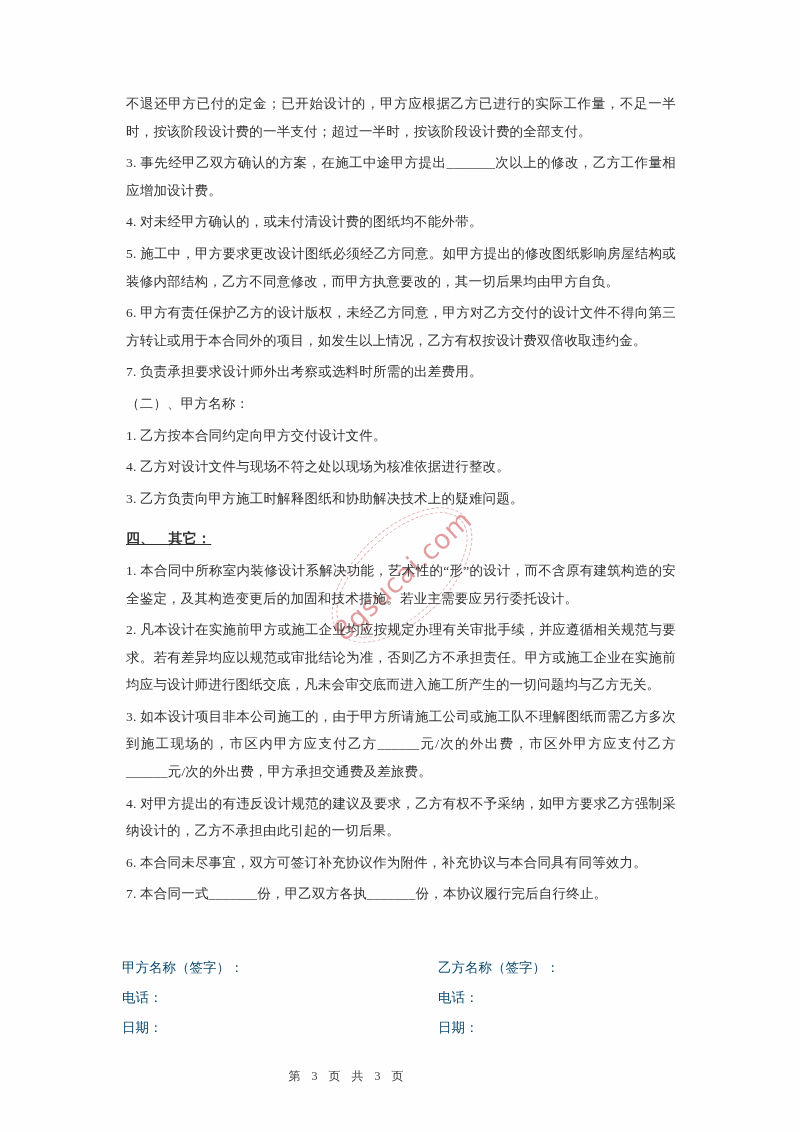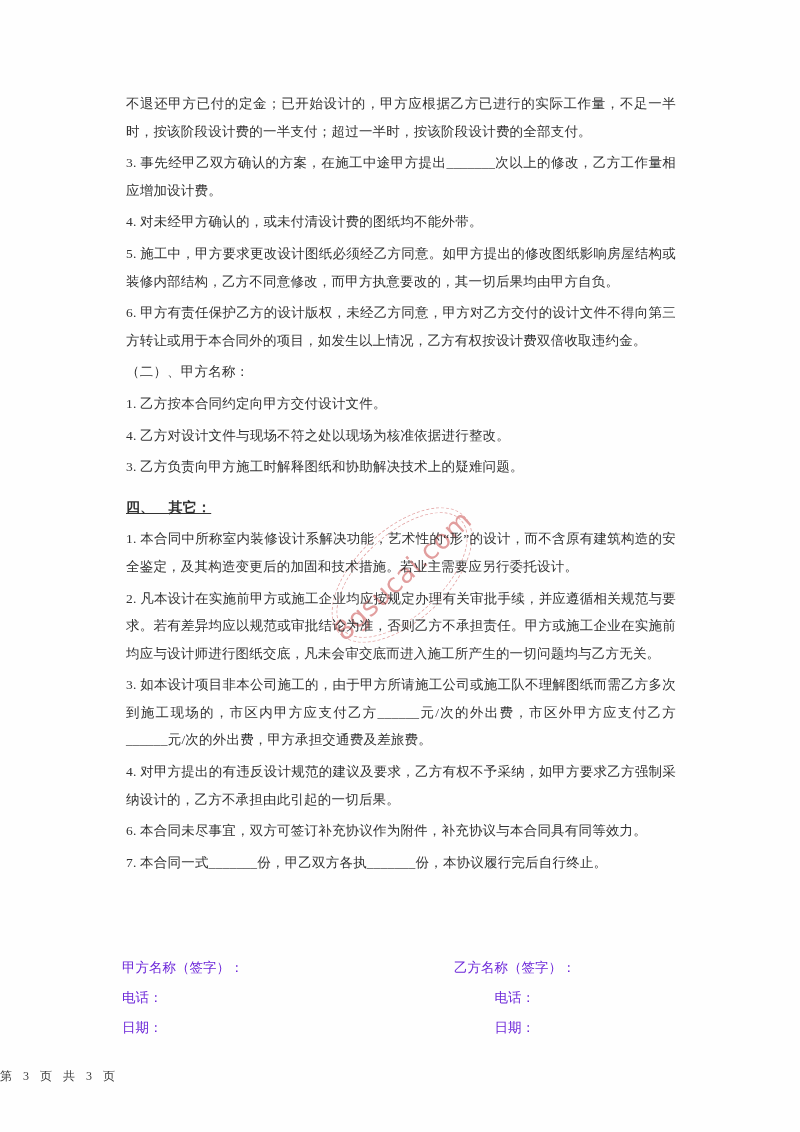--- a/index.html
+++ b/index.html
@@ -28,31 +28,31 @@
     z-index: 2;
   }
   .para { margin: 4px; }
   .heading { font-weight: bold; text-decoration: underline; }
   .heading-four { margin-top: 13px; font-size: 14px; }
   .signatures {
     position: absolute;
     left: 122px; top: 953px;
     width: 558px; height: 100px;
     font-size: 13.5px;
-    color: #6d28d9;
+    color: #0c4a6e;
     z-index: 2;
   }
   .sig-col { position: absolute; top: 0; line-height: 30px; }
   .sig-col.left  { left: 0; }
-  .sig-col.right { left: 332px; text-align: center; }
+  .sig-col.right { left: 316px; }
   .sig-col div { white-space: nowrap; }
   .page-footer {
     position: absolute;
     left: 0; top: 1068px; width: 696px;
-    text-align: left;
+    text-align: center;
     font-size: 12px;
     letter-spacing: 4px;
     color: #3a3a3a;
     z-index: 2;
   }
   
   .watermark {
     position: absolute;
     left: 402px; top: 575px;
     width: 172px; height: 92px;
@@ -91,20 +91,21 @@
     <div class="wm-ellipse-inner"></div>
     <div class="wm-text">8gsucai.com</div>
   </div>
 
   <div class="content">
     <p class="para">不退还甲方已付的定金；已开始设计的，甲方应根据乙方已进行的实际工作量，不足一半时，按该阶段设计费的一半支付；超过一半时，按该阶段设计费的全部支付。</p>
     <p class="para">3. 事先经甲乙双方确认的方案，在施工中途甲方提出_______次以上的修改，乙方工作量相应增加设计费。</p>
     <p class="para">4. 对未经甲方确认的，或未付清设计费的图纸均不能外带。</p>
     <p class="para">5. 施工中，甲方要求更改设计图纸必须经乙方同意。如甲方提出的修改图纸影响房屋结构或装修内部结构，乙方不同意修改，而甲方执意要改的，其一切后果均由甲方自负。</p>
     <p class="para">6. 甲方有责任保护乙方的设计版权，未经乙方同意，甲方对乙方交付的设计文件不得向第三方转让或用于本合同外的项目，如发生以上情况，乙方有权按设计费双倍收取违约金。</p>
+    <p class="para">7. 负责承担要求设计师外出考察或选料时所需的出差费用。</p>
 
     <p class="para">（二）、甲方名称：</p>
     <p class="para">1. 乙方按本合同约定向甲方交付设计文件。</p>
     <p class="para">4. 乙方对设计文件与现场不符之处以现场为核准依据进行整改。</p>
     <p class="para">3. 乙方负责向甲方施工时解释图纸和协助解决技术上的疑难问题。</p>
 
     <p class="para heading heading-four">四、　其它：</p>
     <p class="para">1. 本合同中所称室内装修设计系解决功能，艺术性的“形”的设计，而不含原有建筑构造的安全鉴定，及其构造变更后的加固和技术措施。若业主需要应另行委托设计。</p>
     <p class="para">2. 凡本设计在实施前甲方或施工企业均应按规定办理有关审批手续，并应遵循相关规范与要求。若有差异均应以规范或审批结论为准，否则乙方不承担责任。甲方或施工企业在实施前均应与设计师进行图纸交底，凡未会审交底而进入施工所产生的一切问题均与乙方无关。</p>
     <p class="para">3. 如本设计项目非本公司施工的，由于甲方所请施工公司或施工队不理解图纸而需乙方多次到施工现场的，市区内甲方应支付乙方______元/次的外出费，市区外甲方应支付乙方______元/次的外出费，甲方承担交通费及差旅费。</p>

